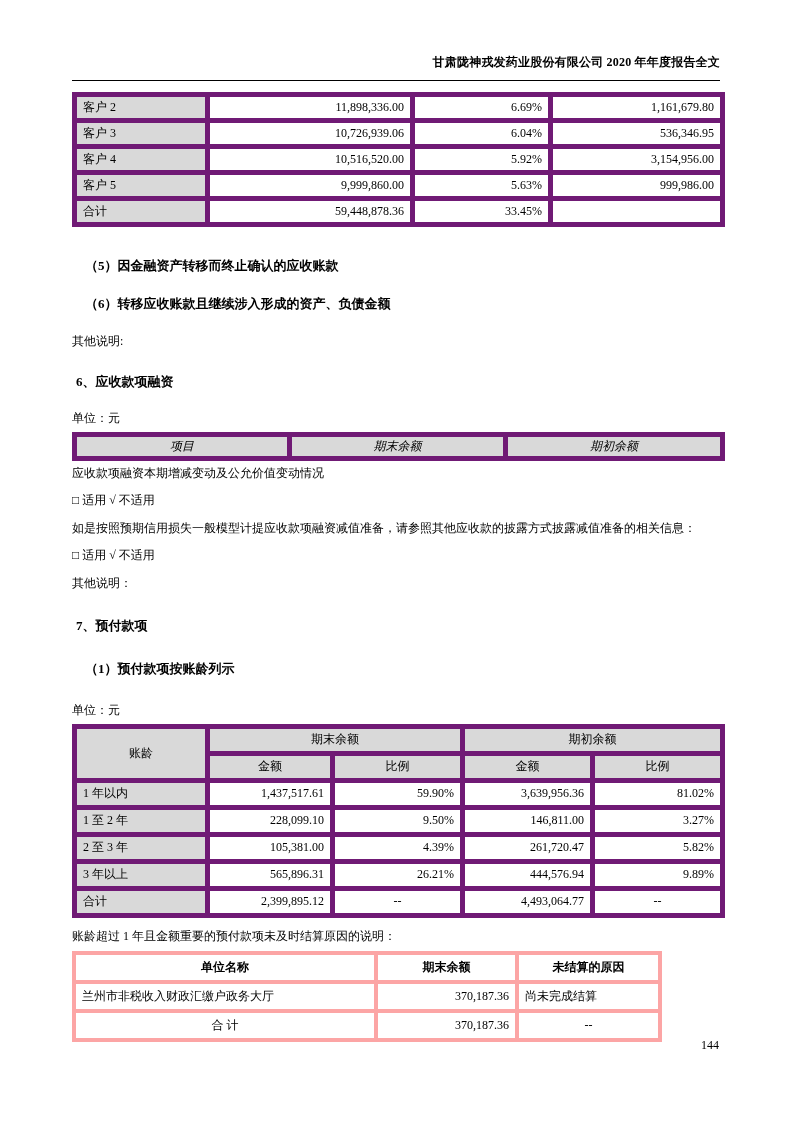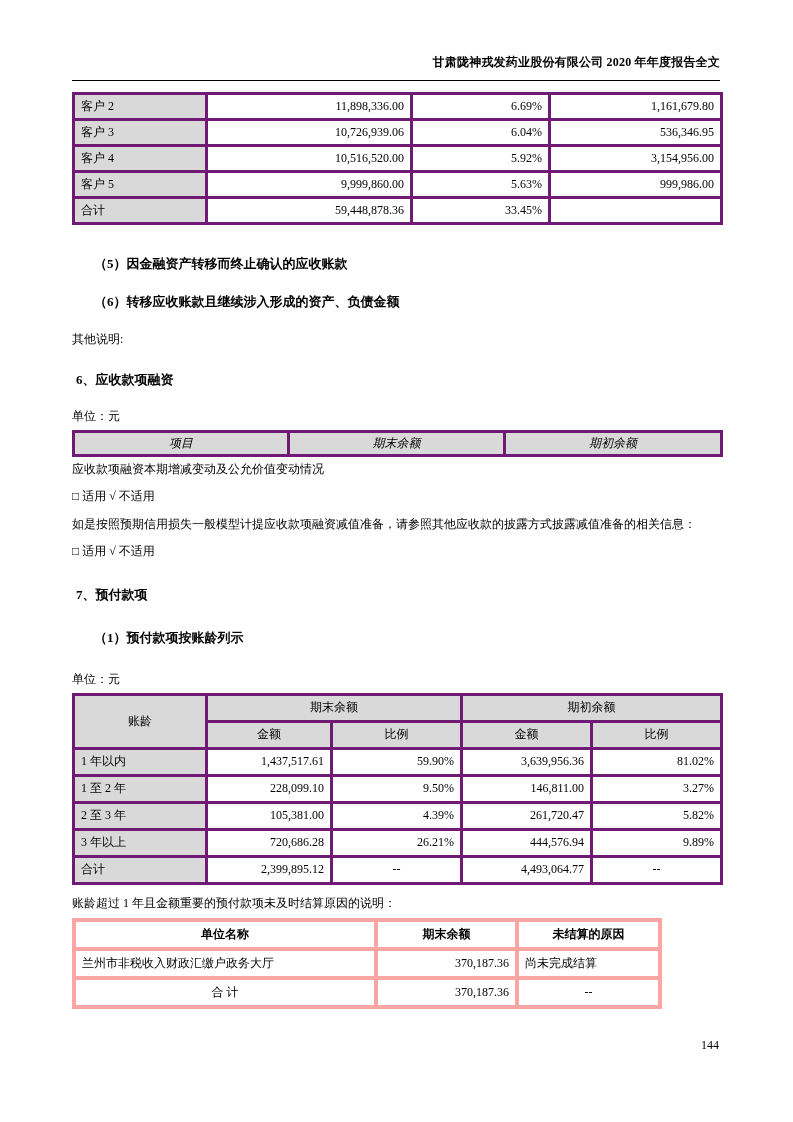--- a/index.html
+++ b/index.html
@@ -5,32 +5,32 @@
   * { margin:0; padding:0; box-sizing:border-box; }
   html,body { background:#e9e9e9; }
   body { font-family:"Liberation Serif","DejaVu Serif",serif; color:#000; }
   .page { position:relative; width:793px; height:1122px; margin:0 auto; background:#fff; overflow:hidden; }
   .content { position:absolute; left:72px; width:648px; top:0; }
 
   .doc-header { margin-top:54px; text-align:right; font-weight:bold; font-size:12px;
                 padding-bottom:9px; border-bottom:1px solid #000; letter-spacing:0.2px; }
 
   table { border-collapse:collapse; font-size:12px; table-layout:fixed; width:100%; }
-  .tbl td, .tbl th { border:3px solid #701a75; padding:0 6px; font-weight:normal;
+  .tbl td, .tbl th { border:5px solid #701a75; padding:0 6px; font-weight:normal;
                      overflow:hidden; white-space:nowrap; }
   .gray { background:#d9d9d9; }
   .num { text-align:right; padding-right:4px; }
   .center { text-align:center; }
   .left { text-align:left; }
 
   .customer-tbl { margin-top:11px; }
   .customer-tbl td { height:26px; }
 
   .h-section { font-size:13px; font-weight:bold; }
-  .indent1 { margin-left:22px; }
+  .indent1 { margin-left:13px; }
   .indent0 { margin-left:4px; }
   .mt-lg { margin-top:30px; }
   .mt-md { margin-top:20px; }
 
   .plain { font-size:12px; }
   .unit { text-align:left; font-size:12px; margin-top:19px; margin-bottom:5px; }
 
   .financing-tbl th { height:24px; text-align:center;font-style:italic; }
 
   .body-line { font-size:12px; margin-top:10px; line-height:1.45; }
@@ -115,20 +115,21 @@
           <th class="gray">期末余额</th>
           <th class="gray">期初余额</th>
         </tr>
       </tbody>
     </table>
 
     <div class="body-line" style="margin-top:4px">应收款项融资本期增减变动及公允价值变动情况</div>
     <div class="body-line">□ 适用 √ 不适用</div>
     <div class="body-line">如是按照预期信用损失一般模型计提应收款项融资减值准备，请参照其他应收款的披露方式披露减值准备的相关信息：</div>
     <div class="body-line">□ 适用 √ 不适用</div>
+    <div class="body-line">其他说明：</div>
 
     <div class="h-section indent0" style="margin-top:25px">7、预付款项</div>
     <div class="h-section indent1" style="margin-top:25px">（1）预付款项按账龄列示</div>
 
     <div class="unit" style="margin-top:24px">单位：元</div>
 
     <table class="tbl prepay-tbl">
       <colgroup>
           <col style="width:133px">
           <col style="width:125px">
@@ -164,21 +165,21 @@
         </tr>
         <tr>
           <td class="gray">2 至 3 年</td>
           <td class="num">105,381.00</td>
           <td class="num">4.39%</td>
           <td class="num">261,720.47</td>
           <td class="num">5.82%</td>
         </tr>
         <tr>
           <td class="gray">3 年以上</td>
-          <td class="num">720,686.28</td>
+          <td class="num">565,896.31</td>
           <td class="num">26.21%</td>
           <td class="num">444,576.94</td>
           <td class="num">9.89%</td>
         </tr>
         <tr>
           <td class="gray">合计</td>
           <td class="num">2,399,895.12</td>
           <td class="center">--</td>
           <td class="num">4,493,064.77</td>
           <td class="center">--</td>

